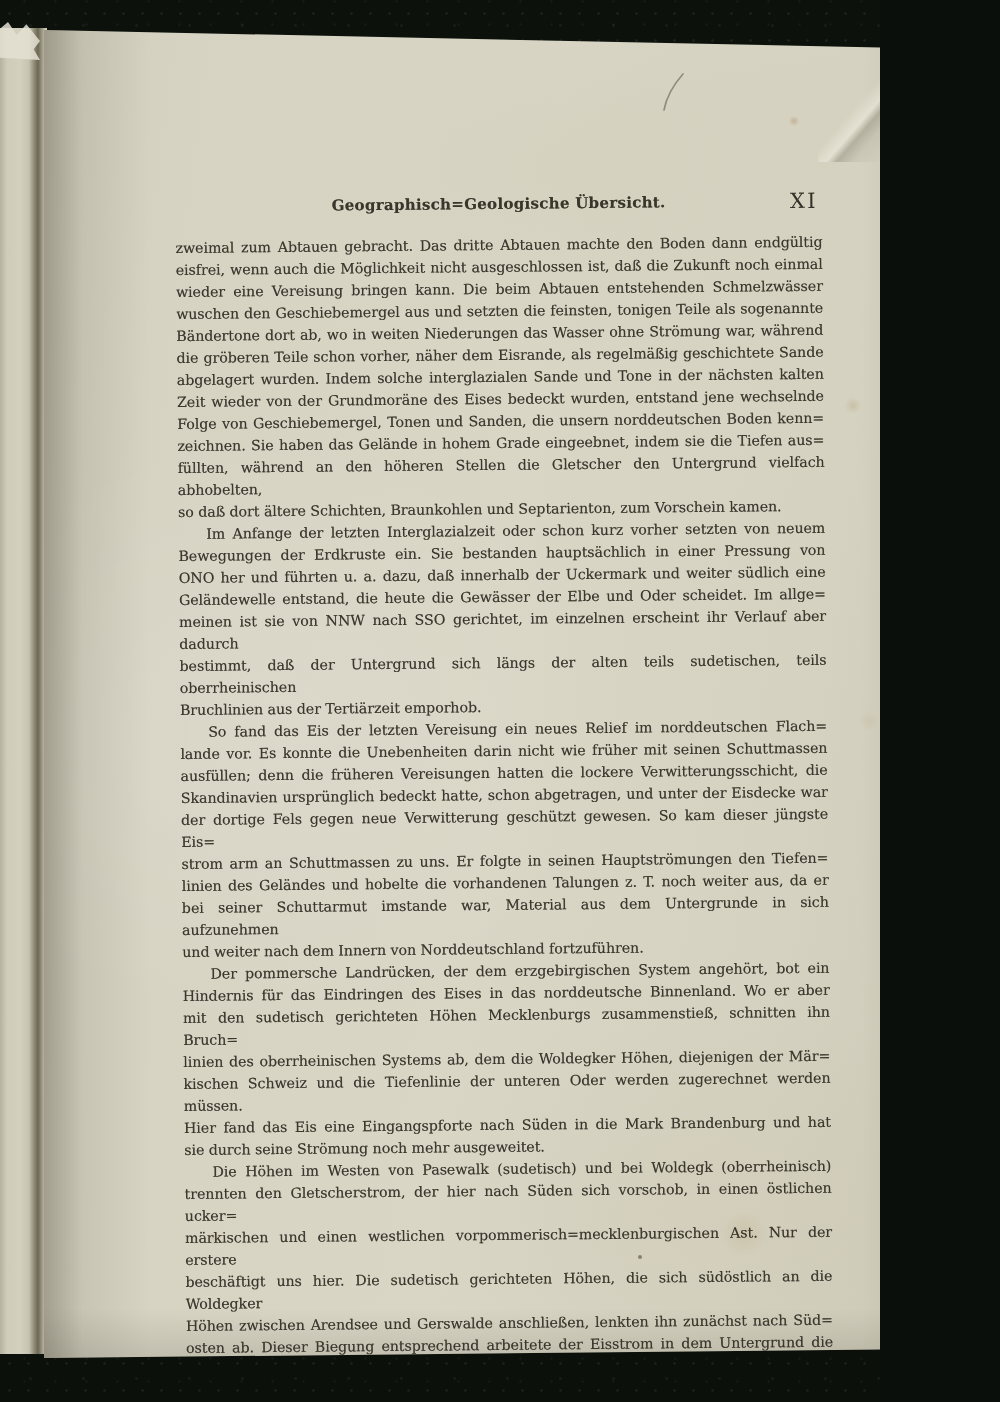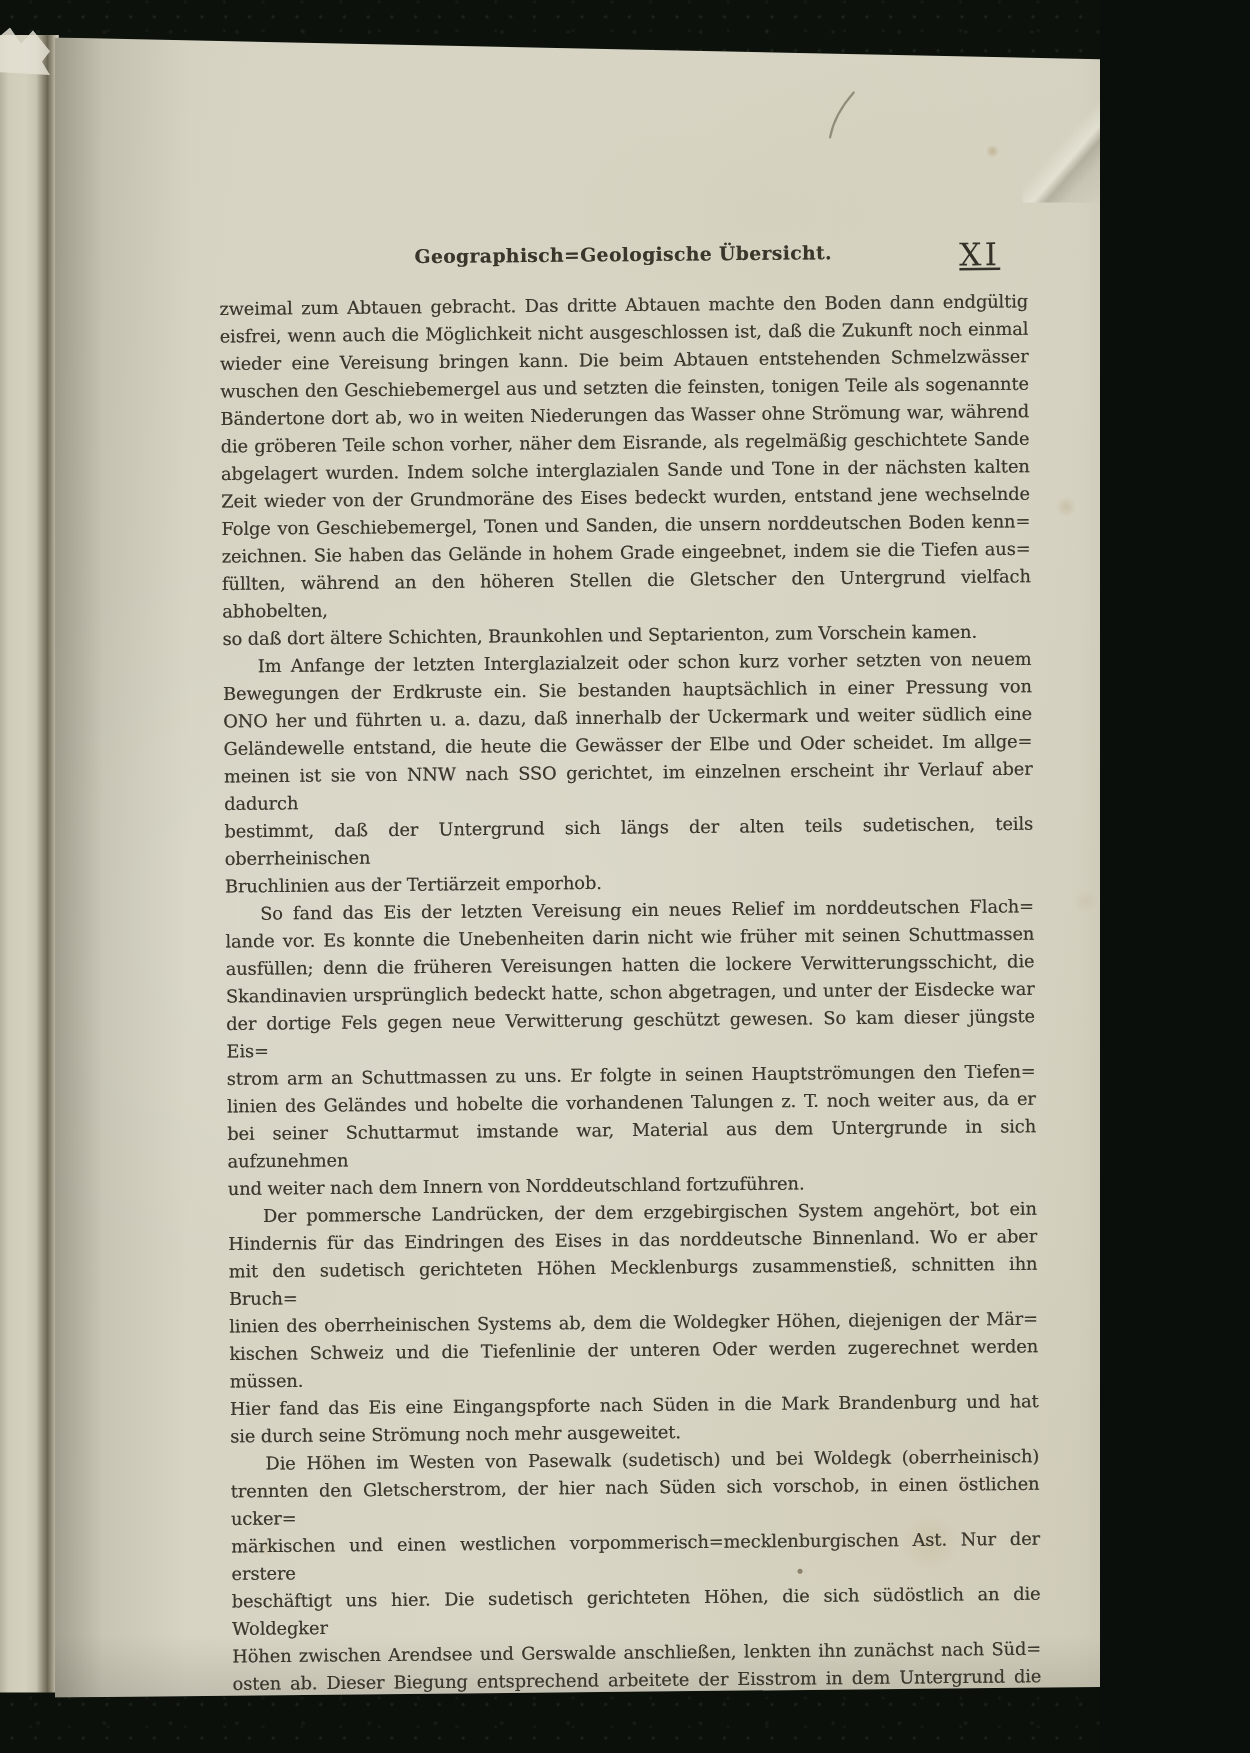--- a/index.html
+++ b/index.html
@@ -94,25 +94,24 @@
   .running-title {
     position: absolute; left: 0; right: 0; top: 0;
     text-align: center;
     font-size: 15px;
     font-weight: bold;
     letter-spacing: 0.3px;
     color: #3a362b;
     text-shadow: 0.2px 0 0 rgba(58,54,43,0.5);
   }
   .page-number {
-    position: absolute; right: 22px; top: -3px;
-    font-size: 25px;
+    position: absolute; right: 4px; top: -3px;
+    font-size: 21px;
     letter-spacing: 2.5px;
     color: #343128;
-    text-decoration: underline;
   }
   .body-text {
     font-size: 14.2px;
     line-height: 22px;
     letter-spacing: -0.05px;
     text-shadow: 0.25px 0 0.1px rgba(59,55,45,0.55);
   }
   .line { text-align: justify; text-align-last: justify; white-space: normal; }
   .line.last { text-align: left; text-align-last: left; }
   .line.indent { text-indent: 28px; }

